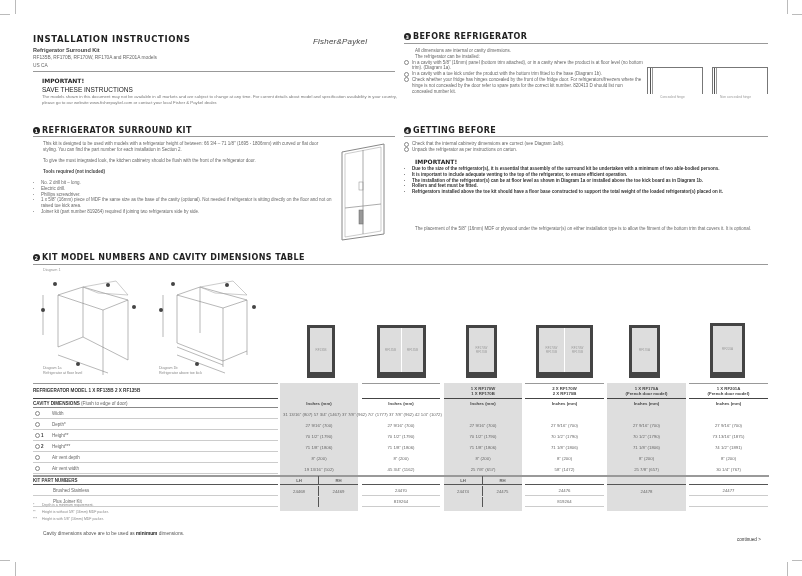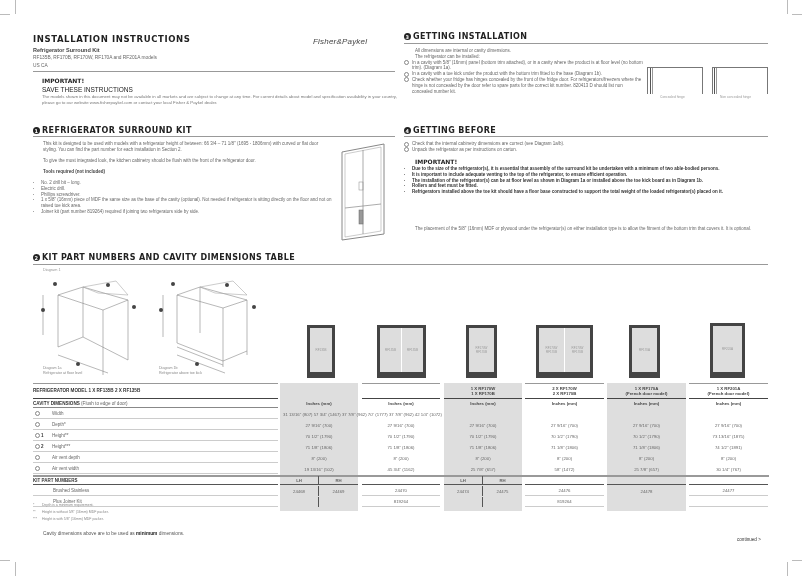--- a/index.html
+++ b/index.html
@@ -96,21 +96,21 @@
   <polygon points="4,10 46,2 46,92 4,98" fill="none" stroke="#888" stroke-width="1"></polygon>
   <polygon points="7,12 43,5 43,89 7,95" fill="none" stroke="#aaa" stroke-width="0.6"></polygon>
   <line x1="25" y1="8" x2="25" y2="92" stroke="#888" stroke-width="0.7"></line>
   <line x1="7" y1="66" x2="43" y2="62" stroke="#888" stroke-width="0.7"></line>
   <rect x="21" y="40" width="4" height="8" fill="none" stroke="#888" stroke-width="0.5"></rect>
   <rect x="21" y="68" width="4" height="14" fill="#999" stroke="#666" stroke-width="0.5"></rect>
 </svg>
 
 <div class="sec-h" style="left:404px;top:32px;">
   <span class="num">3</span>
-  <span>GETTING INSTALLATION</span>
+  <span>BEFORE REFRIGERATOR</span>
 </div>
 <div class="rule" style="left:404px;top:43px;width:364px;"></div>
 <div class="txt" style="left:404px;top:48px;width:240px;">
   <div style="padding-left:11px;">All dimensions are internal or cavity dimensions.</div>
   <div style="padding-left:11px;">The refrigerator can be installed:</div>
   <div class="step">
       <span class="c"></span>
       <span>In a cavity with 5/8" (16mm) panel (bottom trim attached), or in a cavity where the product is at floor level (no bottom trim). (Diagram 1a).</span>
     </div>
   <div class="step">
@@ -161,21 +161,21 @@
       <span>Rollers and feet must be fitted.</span>
     </div>
   <div class="bul">
       <span>Refrigerators installed above the toe kit should have a floor base constructed to support the total weight of the loaded refrigerator(s) placed on it.</span>
     </div>
 </div>
 <div class="txt" style="left:415px;top:226px;width:360px;">The placement of the 5/8" (16mm) MDF or plywood under the refrigerator(s) on either installation type is to allow the fitment of the bottom trim that covers it. It is optional.</div>
 
 <div class="sec-h" style="left:33px;top:253px;">
   <span class="num">2</span>
-  <span>KIT PART NUMBERS AND CAVITY DIMENSIONS TABLE</span>
+  <span>KIT MODEL NUMBERS AND CAVITY DIMENSIONS TABLE</span>
 </div>
 <div class="rule" style="left:33px;top:264px;width:735px;"></div>
 <div class="abs" style="left:43px;top:268px;font-size:3.8px;color:#999;">Diagram 1</div>
 
 <svg class="diagram" style="left:38px;top:275px;" width="115" height="100" viewBox="0 0 115 100">
   <g stroke="#888" fill="none" stroke-width="0.6">
     <polygon points="20,20 45,12 90,25 65,35"></polygon>
     <line x1="20" y1="20" x2="20" y2="72"></line>
     <line x1="65" y1="35" x2="65" y2="100"></line>
     <line x1="90" y1="25" x2="90" y2="85"></line>

